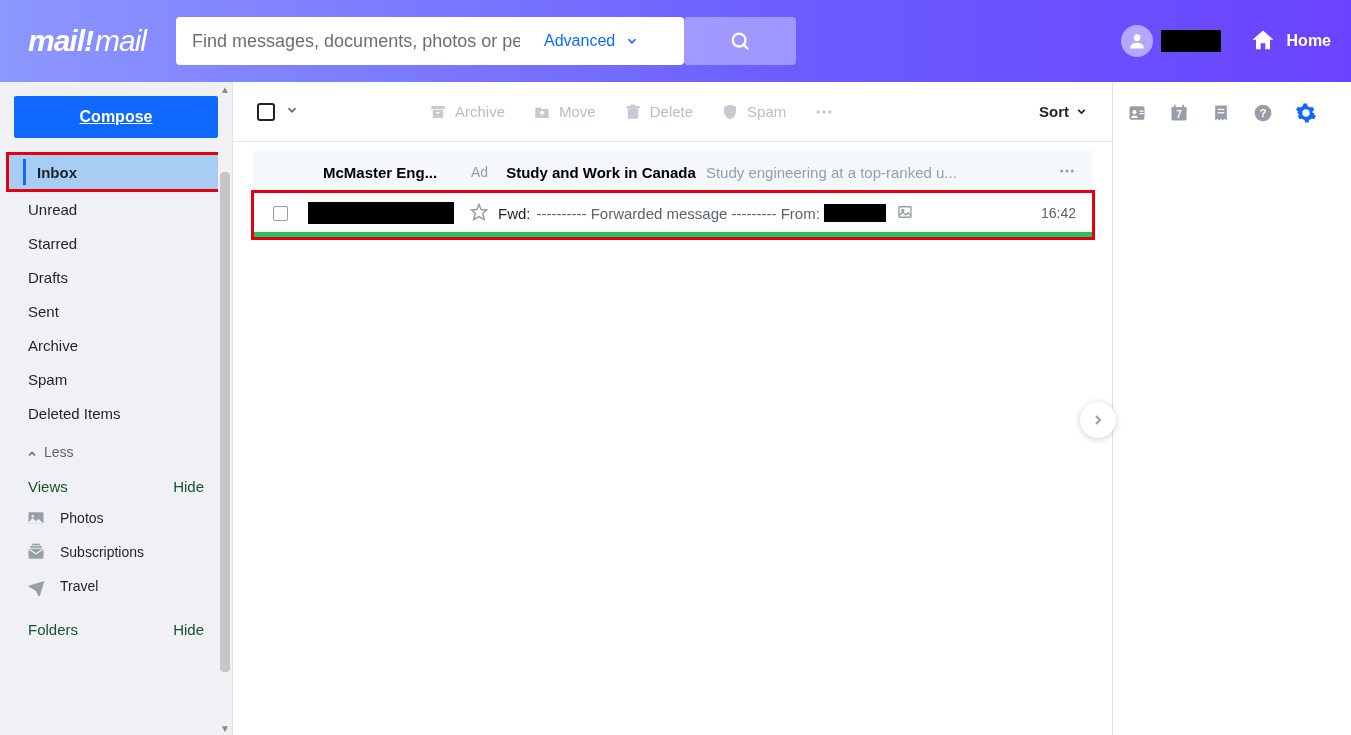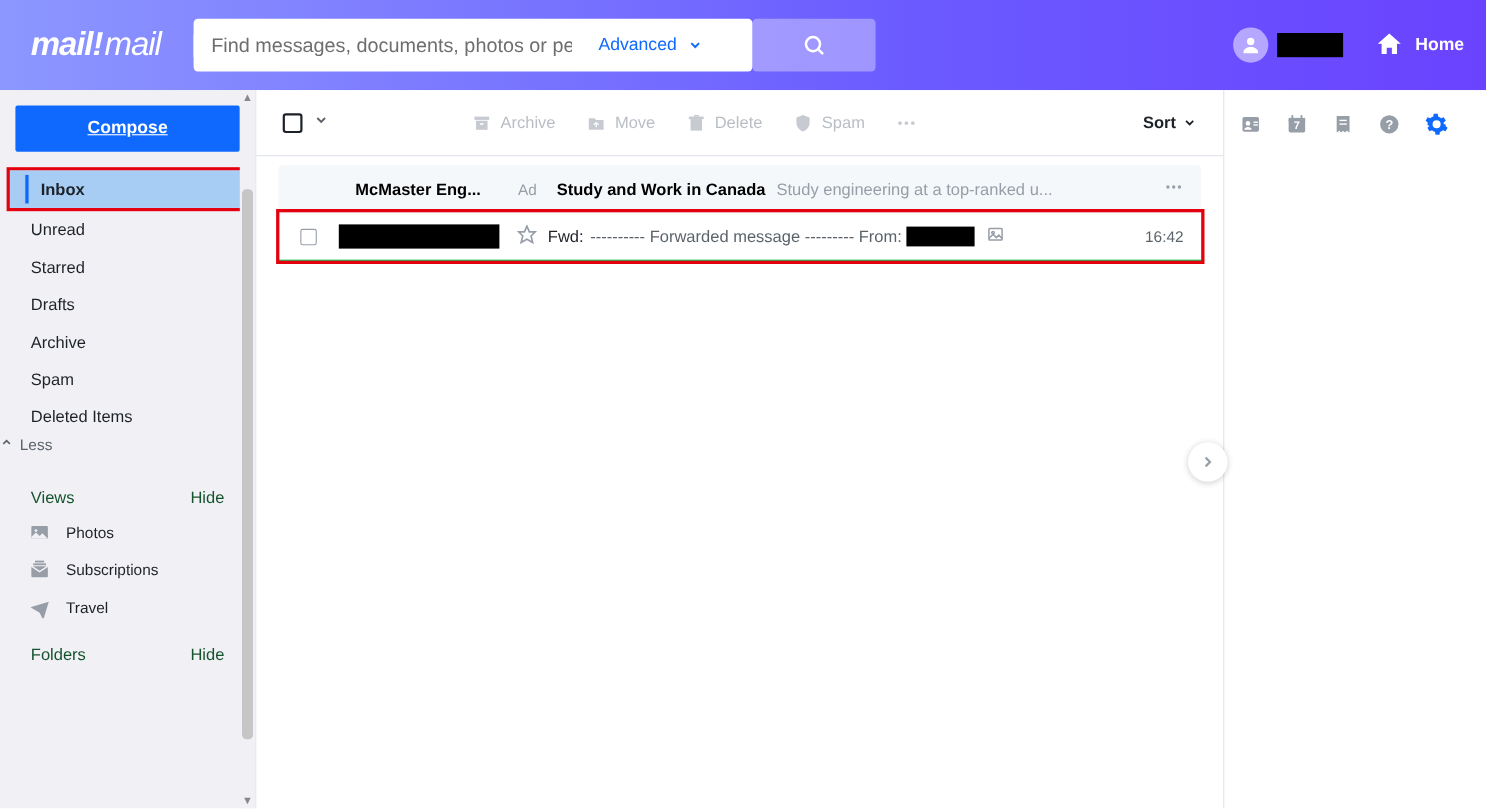--- a/index.html
+++ b/index.html
@@ -17,21 +17,21 @@
   .avatar { width: 32px; height: 32px; border-radius: 50%; background: rgba(255,255,255,0.5); display:flex; align-items:center; justify-content:center;}
   .name-black { width: 60px; height: 22px; background:#000; }
   .home-wrap { display:flex; align-items:center; gap:10px; color:#fff; font-weight:600; cursor:pointer;}
   .body-wrap { display: flex; height: calc(735px - 82px); }
   .sidebar { width: 232px; background: #f1f1f5; position:relative; padding-top:14px;}
   .compose { margin: 0 14px 14px 14px; height: 42px; background: #0f69ff; color:#fff; font-weight:600; font-size:16px; display:flex; align-items:center; justify-content:center; border-radius:2px; cursor:pointer;text-decoration:underline;}
   .folders { }
   .folder { height: 34px; display:flex; align-items:center; padding-left: 28px; font-size:15px; color:#1d2228; cursor:pointer;}
   .folder.inbox { background:#a7cdf5; font-weight:700; position:relative;}
   .folder.inbox::before { content:""; position:absolute; left:14px; top:4px; bottom:4px; width:3px; background:#0f69ff;}
-  .less-row { display:flex; align-items:flex-start; gap:6px; height:30px; color:#5b636a; font-size:14px; cursor:pointer;}
+  .less-row { display:flex; align-items:flex-end; gap:6px; padding-left:26px; height:30px; color:#5b636a; font-size:14px; cursor:pointer;}
   .section-head { display:flex; justify-content:space-between; padding: 18px 28px 6px 28px; color:#14532d; font-size:15px;}
   .view-item { display:flex; align-items:center; gap:14px; padding: 7px 0 7px 26px; color:#1d2228; font-size:14px; cursor:pointer;}
   .view-item svg { color:#979ea8;}
   .sb-scroll { position:absolute; right:0; top:0; width:14px; height:100%; background:#f1f1f5;}
   .sb-thumb { position:absolute; right:2px; top:90px; width:10px; height:500px; background:#c6c6c6; border-radius:4px;}
   .sb-arrow { position:absolute; right:0; width:14px; height:14px; display:flex; align-items:center; justify-content:center; color:#888; font-size:10px;}
   .main { flex: 1; background:#fff; border-left:1px solid #e0e4e9; display:flex; }
   .list-col { width: 880px; border-right:1px solid #e0e4e9; position:relative;}
   .toolbar { height: 60px; display:flex; align-items:center; padding:0 24px; border-bottom:1px solid #e0e4e9;}
   .sel-check { width:18px; height:18px; border:2px solid #1d2228; border-radius:3px; cursor:pointer;}
@@ -39,21 +39,21 @@
   .tb-spacer { width: 130px;}
   .tb-btn { display:flex; align-items:center; gap:8px; color:#b9bdc5; font-size:15px; margin-right:28px;}
   .tb-flex { flex:1;}
   .sort { color:#1d2228; font-size:15px; display:flex; align-items:center; gap:6px; cursor:pointer; font-weight:600;}
   .ad-row { height:44px; background:#f5f8fa; margin:8px 20px 0 20px; border-radius:4px; display:flex; align-items:center; padding:0 16px 0 70px; font-size:15px; position:relative;}
   .ad-row .sender { font-weight:700; width:130px; overflow:hidden; text-overflow:ellipsis; white-space:nowrap;}
   .ad-row .tag { color:#979ea8; margin:0 18px; font-size:14px;}
   .ad-row .title { font-weight:700; margin-right:10px;}
   .ad-row .snip { color:#979ea8; flex:1; overflow:hidden; text-overflow:ellipsis; white-space:nowrap;}
   .ad-row .dots { color:#979ea8; margin-left:12px; cursor:pointer;}
-  .email-row { height:44px; display:flex; align-items:center; padding:0 16px 0 20px; font-size:15px; border-bottom:2px solid #22c55e; margin:0 20px;}
+  .email-row { height:44px; display:flex; align-items:center; padding:0 16px 0 20px; font-size:15px; border-bottom:6px solid #22c55e; margin:0 20px;}
   .email-row .chk { width:15px; height:15px; border:1.5px solid #979ea8; border-radius:2px; margin-right:20px; cursor:pointer;}
   .email-row .sender-black { width:146px; height:22px; background:#000; margin-right:16px;}
   .email-row .star { color:#979ea8; margin-right:10px; cursor:pointer;}
   .email-row .subj { color:#1d2228; margin-right:6px;}
   .email-row .snip { color:#5b636a; display:flex; align-items:center; gap:4px; flex:1; overflow:hidden;}
   .from-black { display:inline-block; width:62px; height:18px; background:#000; vertical-align:middle;}
   .att-icon { color:#979ea8; margin-left:6px;}
   .email-row .time { color:#5b636a; font-size:14px; margin-left:10px; width:48px; text-align:right;}
   .email-highlight { position:absolute; left:18px; top:108px; width:844px; height:50px; border:3px solid #e3000f; pointer-events:none;}
   .right-col { flex:1; padding:20px 14px; position:relative;}
@@ -106,20 +106,21 @@
 <div class="body-wrap">
   <div class="sidebar">
     <div class="compose">Compose</div>
     <div class="folders">
       <div style="position:relative; border:3px solid #e3000f; margin:0 10px 0 6px;">
         <div class="folder inbox">Inbox</div>
       </div>
       <div class="folder">Unread</div>
       <div class="folder">Starred</div>
       <div class="folder">Drafts</div>
+      <div class="folder">Sent</div>
       <div class="folder">Archive</div>
       <div class="folder">Spam</div>
       <div class="folder">Deleted Items</div>
       <div class="less-row">
         <svg width="12" height="12" viewBox="0 0 24 24" fill="none" stroke="#5b636a" stroke-width="3">
             <polyline points="6 15 12 9 18 15"></polyline>
           </svg>
         <span>Less</span>
       </div>
     </div>

